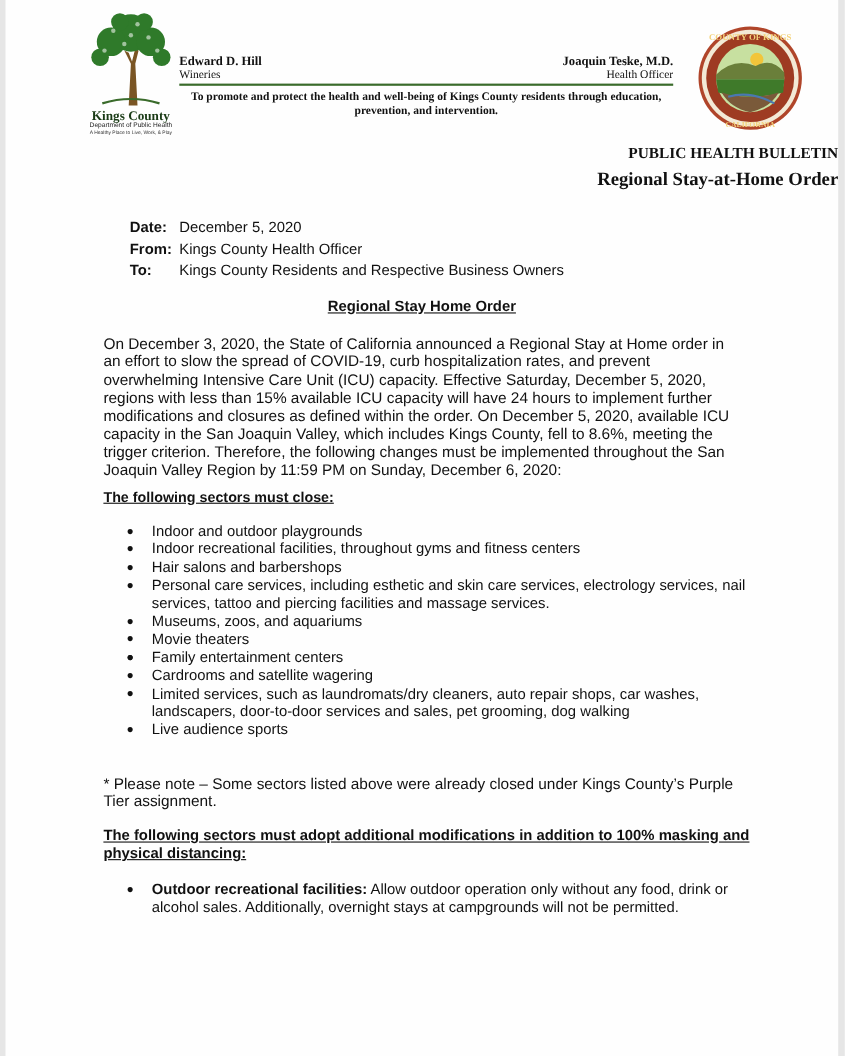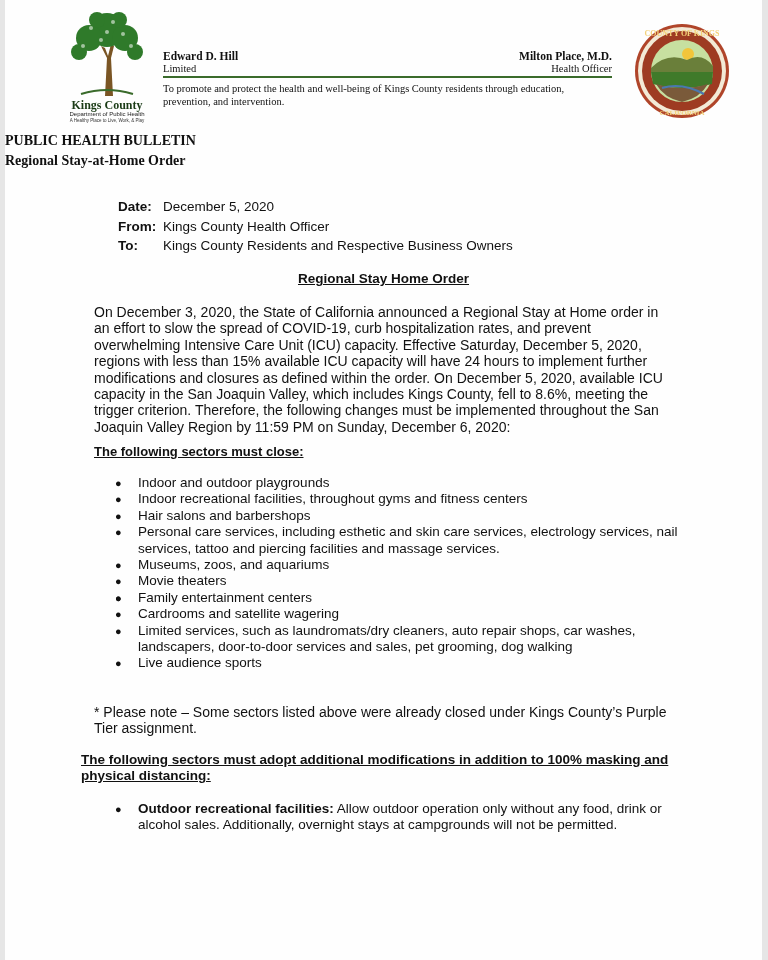--- a/index.html
+++ b/index.html
@@ -5,57 +5,57 @@
   html, body { margin:0; padding:0; }
   body {
     width:768px; height:960px; overflow:hidden; position:relative;
     background:#e6e6e6;
     font-family:"Liberation Sans", sans-serif; color:#111;
   }
   .page {
     position:absolute; left:5px; top:0; width:757px; height:960px;
     background:#fefefe;
   }
-  .logo-left { position:absolute; left:52px; top:8px; width:100px; height:118px; }
+  .logo-left { position:absolute; left:64px; top:8px; width:100px; height:118px; }
   .logo-left svg { position:absolute; left:4px; top:0; }
   .logo-name {
     position:absolute; left:0; top:90px; width:100px; text-align:center;
     font-family:"Liberation Serif", serif; font-weight:bold; font-size:12px; color:#1a3b16;
   }
   .logo-dept { position:absolute; left:0; top:103px; width:100px; text-align:center; font-size:6px; color:#222; }
   .logo-tag { position:absolute; left:0; top:110px; width:100px; text-align:center; font-size:4.5px; color:#333; }
 
   .hdr { position:absolute; left:158px; top:50px; width:449px; font-family:"Liberation Serif", serif; }
   .hdr-row { display:flex; justify-content:space-between;align-items:flex-end; }
   .hdr-name { font-weight:bold; font-size:11.5px; line-height:13px; }
   .hdr-role { font-size:10.5px; line-height:12px; }
   .hdr-line { height:1.5px; background:#3a6b2b; margin-top:1px; }
-  .hdr-mission { font-size:10.5px; line-height:13px; margin-top:4px; }
+  .hdr-mission { text-align:center; font-size:10.5px; line-height:13px; margin-top:4px;font-weight:bold; }
 
   .seal { position:absolute; left:627px; top:22px; width:100px; height:98px; }
 
-  .title-block { position:absolute; left:0; width:757px; text-align:left; font-family:"Liberation Serif", serif; font-weight:bold; }
+  .title-block { position:absolute; left:0; width:757px; text-align:right; font-family:"Liberation Serif", serif; font-weight:bold; }
   .t1 { top:133px; font-size:14px; }
-  .t2 { top:153px; font-size:14px; }
+  .t2 { top:153px; font-size:17px; }
 
   .meta { position:absolute; left:89px; top:197px; font-size:13.5px; line-height:19.5px; }
   .meta-row { display:flex; }
   .meta-key { font-weight:bold; width:45px;margin-left:24px; }
 
   .sec-title { position:absolute; left:0; width:757px; text-align:center; top:271px; font-size:13.5px; font-weight:bold; text-decoration:underline; }
 
   .para { position:absolute; left:89px; width:580px; font-size:14px; line-height:16.4px; }
   .p1 { top:304px; }
   .h-close { position:absolute; left:89px; top:444px; font-size:13px; font-weight:bold; text-decoration:underline; }
   .list { position:absolute; left:89px; width:585px; margin:0; padding:0; list-style:none; font-size:13.5px; line-height:16.4px; }
   .list li { position:relative; padding-left:44px; }
   .list li .bullet { position:absolute; left:21px; top:0; font-size:11px; }
   .l1 { top:475px; }
   .note { top:704px; }
-  .h-mod { position:absolute; left:76px; top:752px; width:590px; font-size:13.5px; line-height:16.4px; font-weight:bold; text-decoration:underline; }
+  .h-mod { position:absolute; left:89px; top:752px; width:590px; font-size:13.5px; line-height:16.4px; font-weight:bold; text-decoration:underline; }
   .l2 { top:801px; }
   .bold { font-weight:bold; }
 </style>
 </head>
 <body>
 
 <div class="page">
 
   <div class="logo-left">
     <svg width="92" height="90" viewBox="0 0 92 90">
@@ -81,24 +81,24 @@
       </g>
     </svg>
     <div class="logo-name">Kings County</div>
     <div class="logo-dept">Department of Public Health</div>
     <div class="logo-tag">A Healthy Place to Live, Work, &amp; Play</div>
   </div>
 
   <div class="hdr">
     <div class="hdr-row">
       <div class="hdr-name">Edward D. Hill</div>
-      <div class="hdr-name">Milton Place, M.D.</div>
+      <div class="hdr-name">Joaquin Teske, M.D.</div>
     </div>
     <div class="hdr-row">
-      <div class="hdr-role">Limited</div>
+      <div class="hdr-role">Wineries</div>
       <div class="hdr-role">Health Officer</div>
     </div>
     <div class="hdr-line"></div>
     <div class="hdr-mission">To promote and protect the health and well-being of Kings County residents through education, prevention, and intervention.</div>
   </div>
 
   <div class="seal">
     <svg width="100" height="98" viewBox="0 0 100 98">
       <circle cx="50" cy="49" r="47" fill="#b0452a"></circle>
       <circle cx="50" cy="49" r="44" fill="#f3ead6"></circle>

